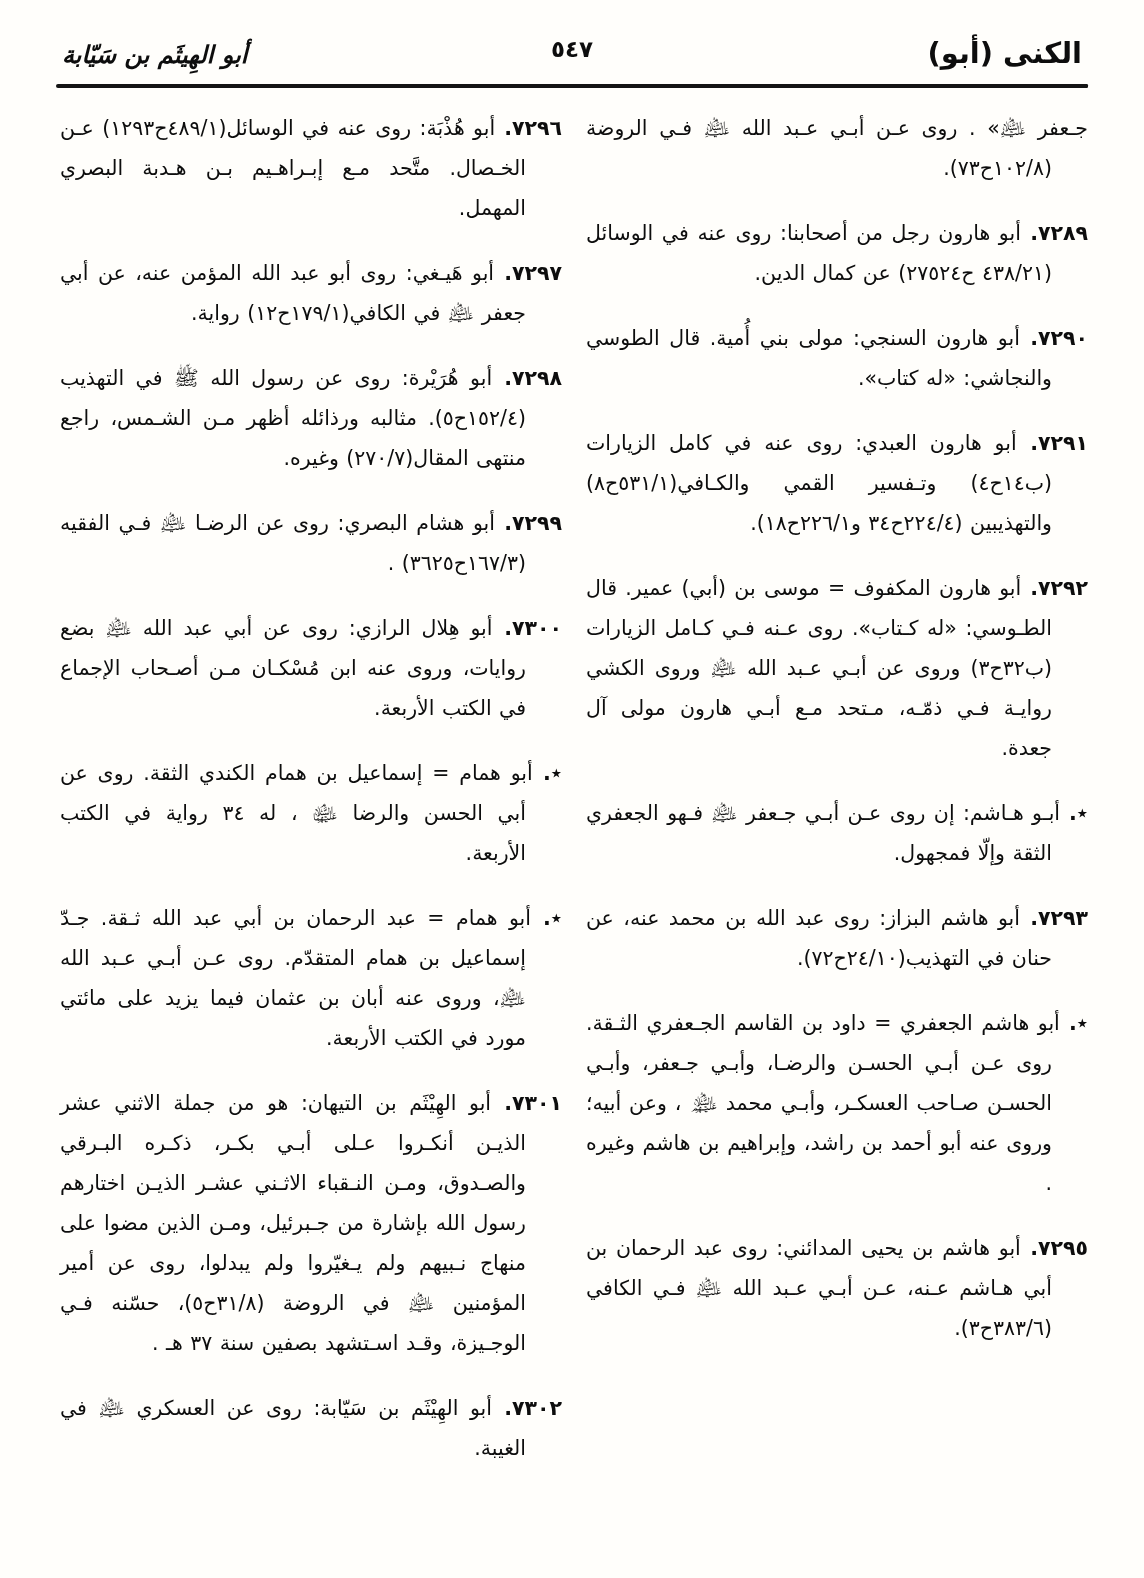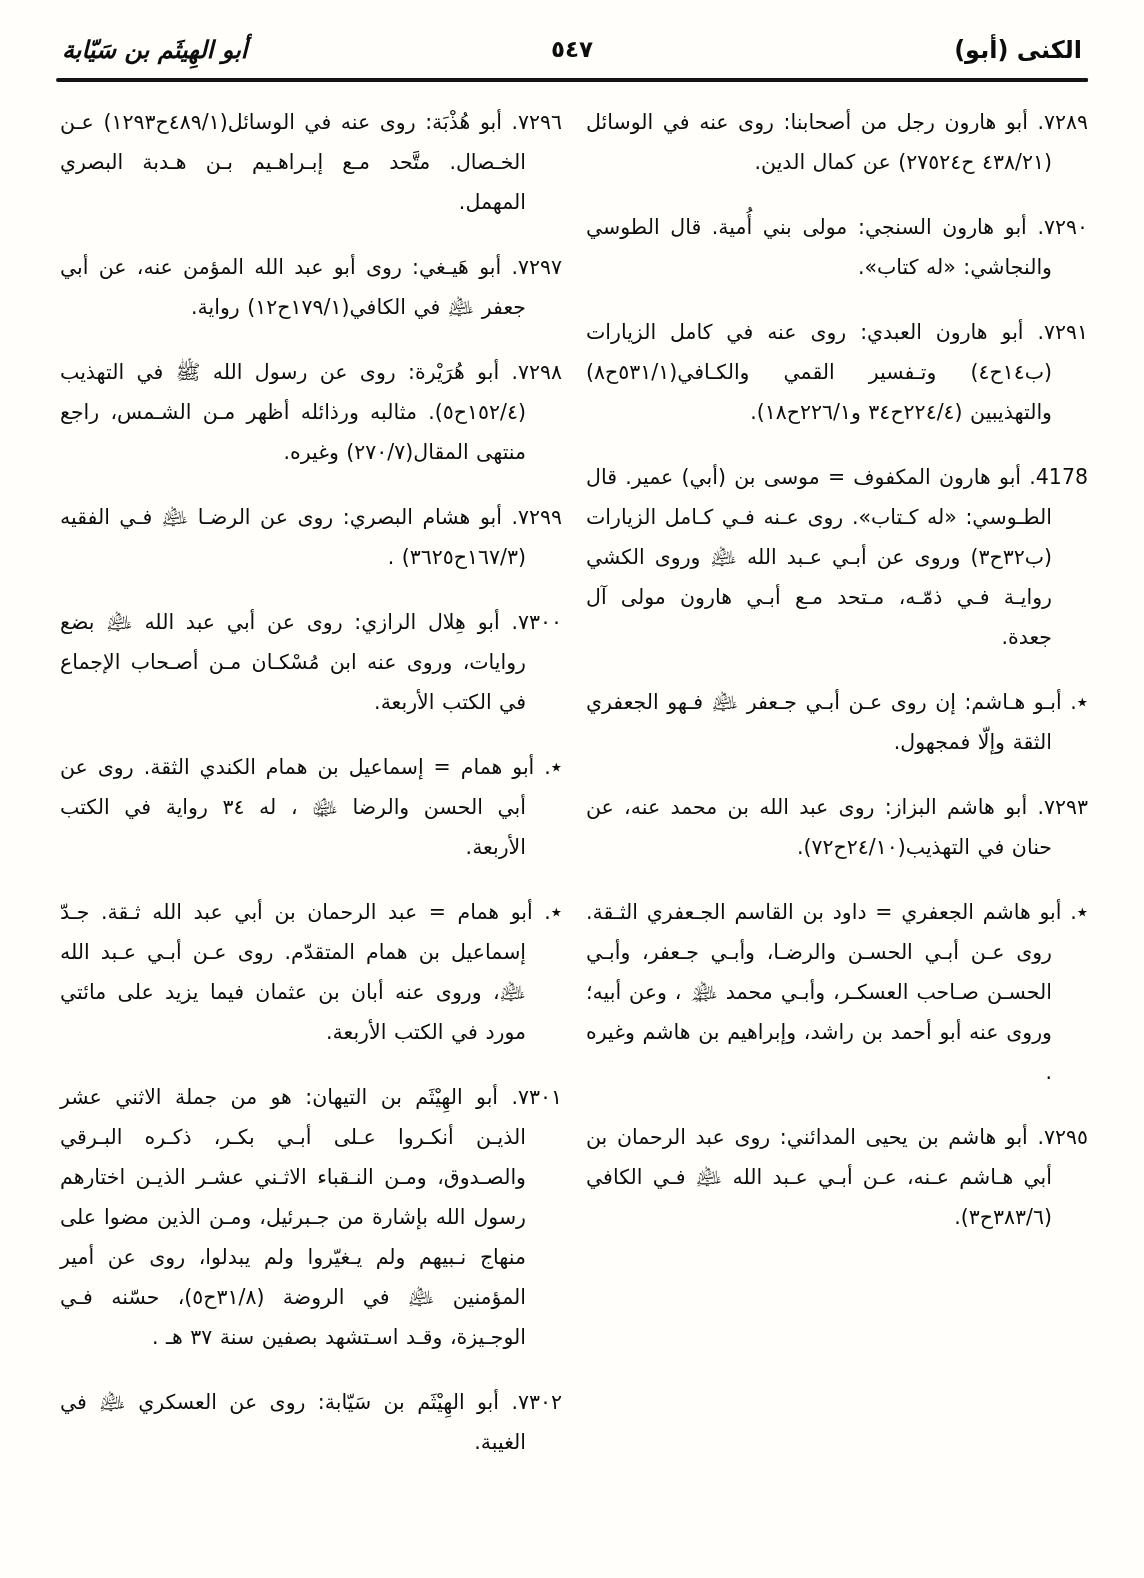--- a/index.html
+++ b/index.html
@@ -14,62 +14,63 @@
     padding:30px 56px 0 56px;
     overflow:hidden;
   }
   header.page-header{
     position:relative;
     display:flex;
     justify-content:space-between;
     align-items:baseline;
     padding:6px 6px 14px 6px;
   }
-  .hdr-section{font-size:24px;font-weight:700;letter-spacing:.5px;}
+  .hdr-section{font-size:29px;font-weight:700;letter-spacing:.5px;}
   .hdr-pageno{
     position:absolute;left:50%;transform:translateX(-50%);
     font-size:23px;font-weight:700;
   }
   .hdr-running{font-size:24px;font-weight:700;font-style:italic;}
   .rule{height:4px;background:#141414;border-radius:3px 2px 2px 3px;}
   main.columns{display:flex;gap:24px;padding-top:20px;}
   .col{width:502px;}
   p.entry{
     margin:0 0 25px 0;
     font-size:20.5px;
     line-height:40px;
     text-align:justify;
     padding-right:36px;
     text-indent:-36px;
     word-spacing:1px;
   }
-  .num{font-weight:400;}
+  .num{font-weight:700;}
   .name{font-weight:400;}
   .body{font-weight:400;}
 </style>
 </head>
 <body>
 
 <div class="page">
 
   <header class="page-header">
     <span class="hdr-section">الكنى (أبو)</span>
     <span class="hdr-pageno">٥٤٧</span>
     <span class="hdr-running">أبو الهِيثَم بن سَيّابة</span>
   </header>
 
   <div class="rule"></div>
 
   <main class="columns">
 
     <section class="col">
+      <p class="entry"><span class="num"></span><span class="name"></span><span class="body">جـعفر ﵇» . روى عـن أبـي عـبد الله ﵇ فـي الروضة (١٠٢/٨ح٧٣).</span></p>
       <p class="entry"><span class="num">٧٢٨٩. </span><span class="name">أبو هارون رجل من أصحابنا</span><span class="body">: روى عنه في الوسائل (٤٣٨/٢١ ح٢٧٥٢٤) عن كمال الدين.</span></p>
       <p class="entry"><span class="num">٧٢٩٠. </span><span class="name">أبو هارون السنجي</span><span class="body">: مولى بني أُمية. قال الطوسي والنجاشي: «له كتاب».</span></p>
       <p class="entry"><span class="num">٧٢٩١. </span><span class="name">أبو هارون العبدي</span><span class="body">: روى عنه في كامل الزيارات (ب١٤ح٤) وتـفسير القمي والكـافي(٥٣١/١ح٨) والتهذيبين (٢٢٤/٤ح٣٤ و٢٢٦/١ح١٨).</span></p>
-      <p class="entry"><span class="num">4178. </span><span class="name">أبو هارون المكفوف</span><span class="body"> = موسى بن (أبي) عمير. قال الطـوسي: «له كـتاب». روى عـنه فـي كـامل الزيارات (ب٣٢ح٣) وروى عن أبـي عـبد الله ﵇ وروى الكشي روايـة فـي ذمّـه، مـتحد مـع أبـي هارون مولى آل جعدة.</span></p>
+      <p class="entry"><span class="num">٧٢٩٢. </span><span class="name">أبو هارون المكفوف</span><span class="body"> = موسى بن (أبي) عمير. قال الطـوسي: «له كـتاب». روى عـنه فـي كـامل الزيارات (ب٣٢ح٣) وروى عن أبـي عـبد الله ﵇ وروى الكشي روايـة فـي ذمّـه، مـتحد مـع أبـي هارون مولى آل جعدة.</span></p>
       <p class="entry"><span class="num">٭. </span><span class="name">أبـو هـاشم</span><span class="body">: إن روى عـن أبـي جـعفر ﵇ فـهو الجعفري الثقة وإلّا فمجهول.</span></p>
       <p class="entry"><span class="num">٧٢٩٣. </span><span class="name">أبو هاشم البزاز</span><span class="body">: روى عبد الله بن محمد عنه، عن حنان في التهذيب(٢٤/١٠ح٧٢).</span></p>
       <p class="entry"><span class="num">٭. </span><span class="name">أبو هاشم الجعفري</span><span class="body"> = داود بن القاسم الجـعفري الثـقة. روى عـن أبـي الحسـن والرضـا، وأبـي جـعفر، وأبـي الحسـن صـاحب العسكـر، وأبـي محمد ﵈ ، وعن أبيه؛ وروى عنه أبو أحمد بن راشد، وإبراهيم بن هاشم وغيره .</span></p>
       <p class="entry"><span class="num">٧٢٩٥. </span><span class="name">أبو هاشم بن يحيى المدائني</span><span class="body">: روى عبد الرحمان بن أبي هـاشم عـنه، عـن أبـي عـبد الله ﵇ فـي الكافي (٣٨٣/٦ح٣).</span></p>
     </section>
 
     <section class="col">
       <p class="entry"><span class="num">٧٢٩٦. </span><span class="name">أبو هُذْبَة</span><span class="body">: روى عنه في الوسائل(٤٨٩/١ح١٢٩٣) عـن الخـصال. متَّحد مـع إبـراهـيم بـن هـدبة البصري المهمل.</span></p>
       <p class="entry"><span class="num">٧٢٩٧. </span><span class="name">أبو هَيـغي</span><span class="body">: روى أبو عبد الله المؤمن عنه، عن أبي جعفر ﵇ في الكافي(١٧٩/١ح١٢) رواية.</span></p>
       <p class="entry"><span class="num">٧٢٩٨. </span><span class="name">أبو هُرَيْرة</span><span class="body">: روى عن رسول الله ﷺ في التهذيب (١٥٢/٤ح٥). مثالبه ورذائله أظهر مـن الشـمس، راجع منتهى المقال(٢٧٠/٧) وغيره.</span></p>

